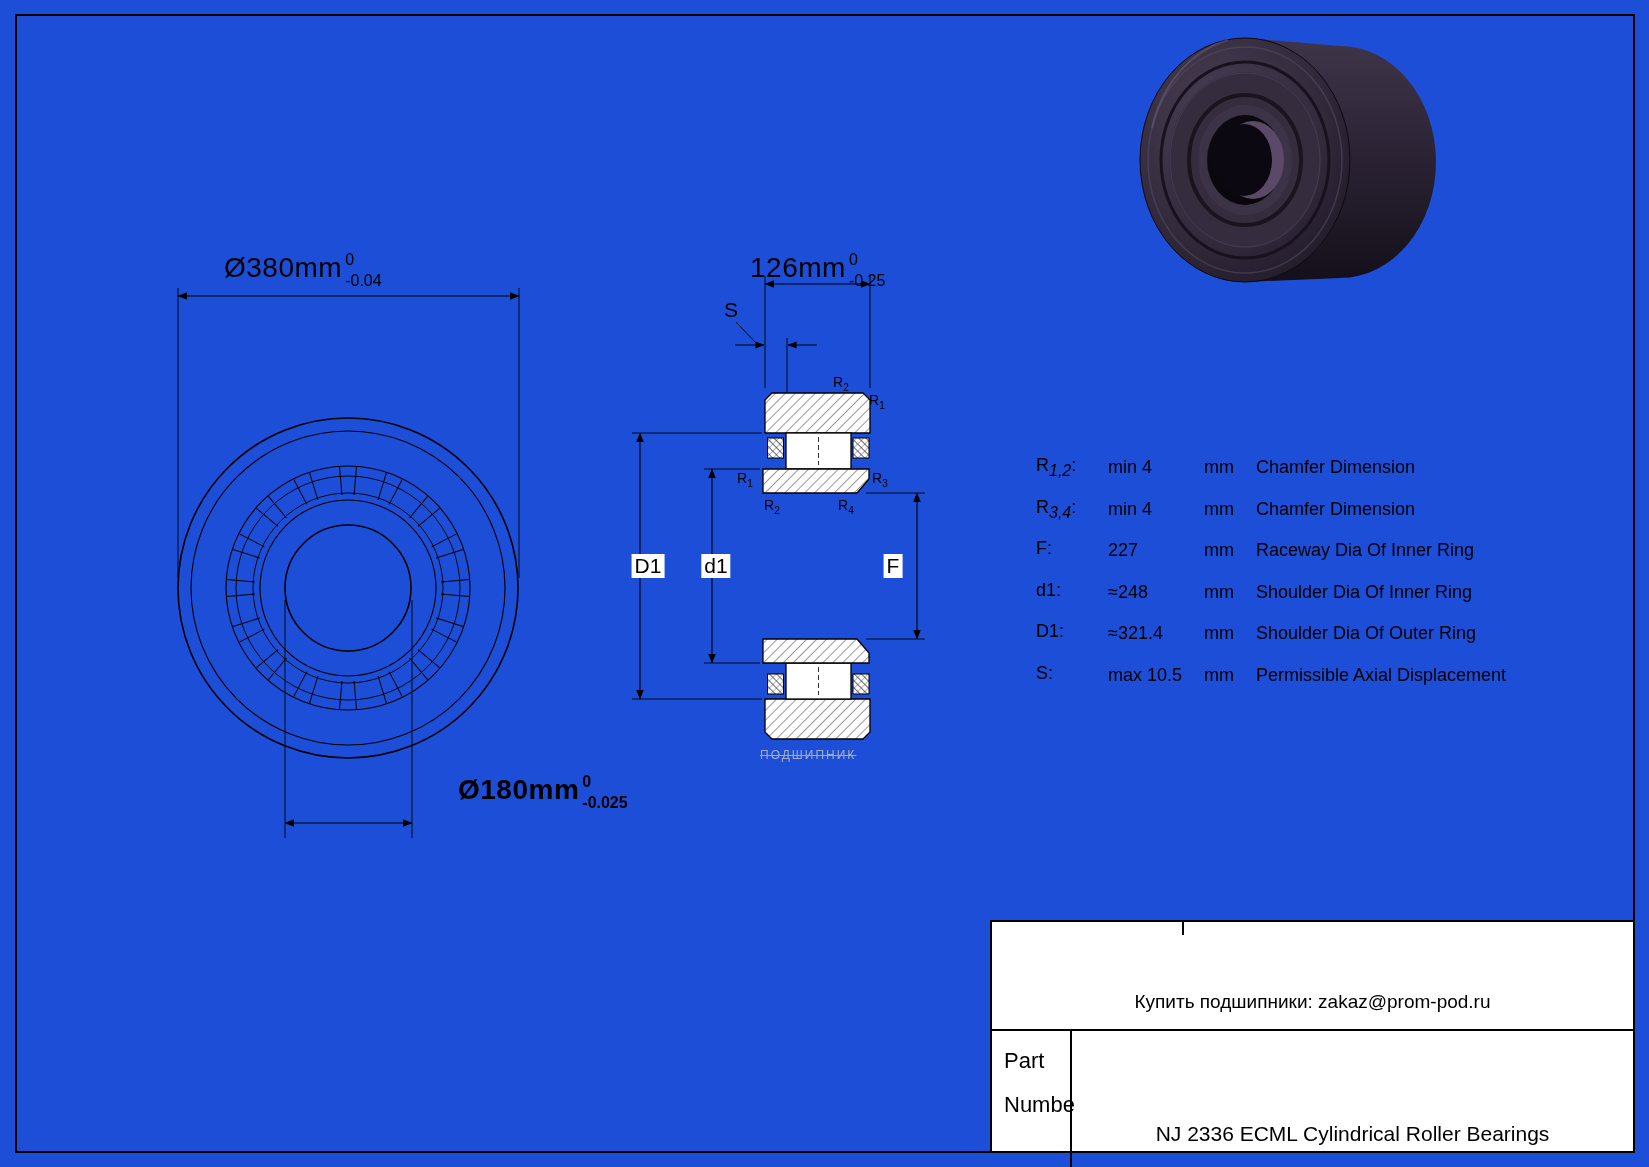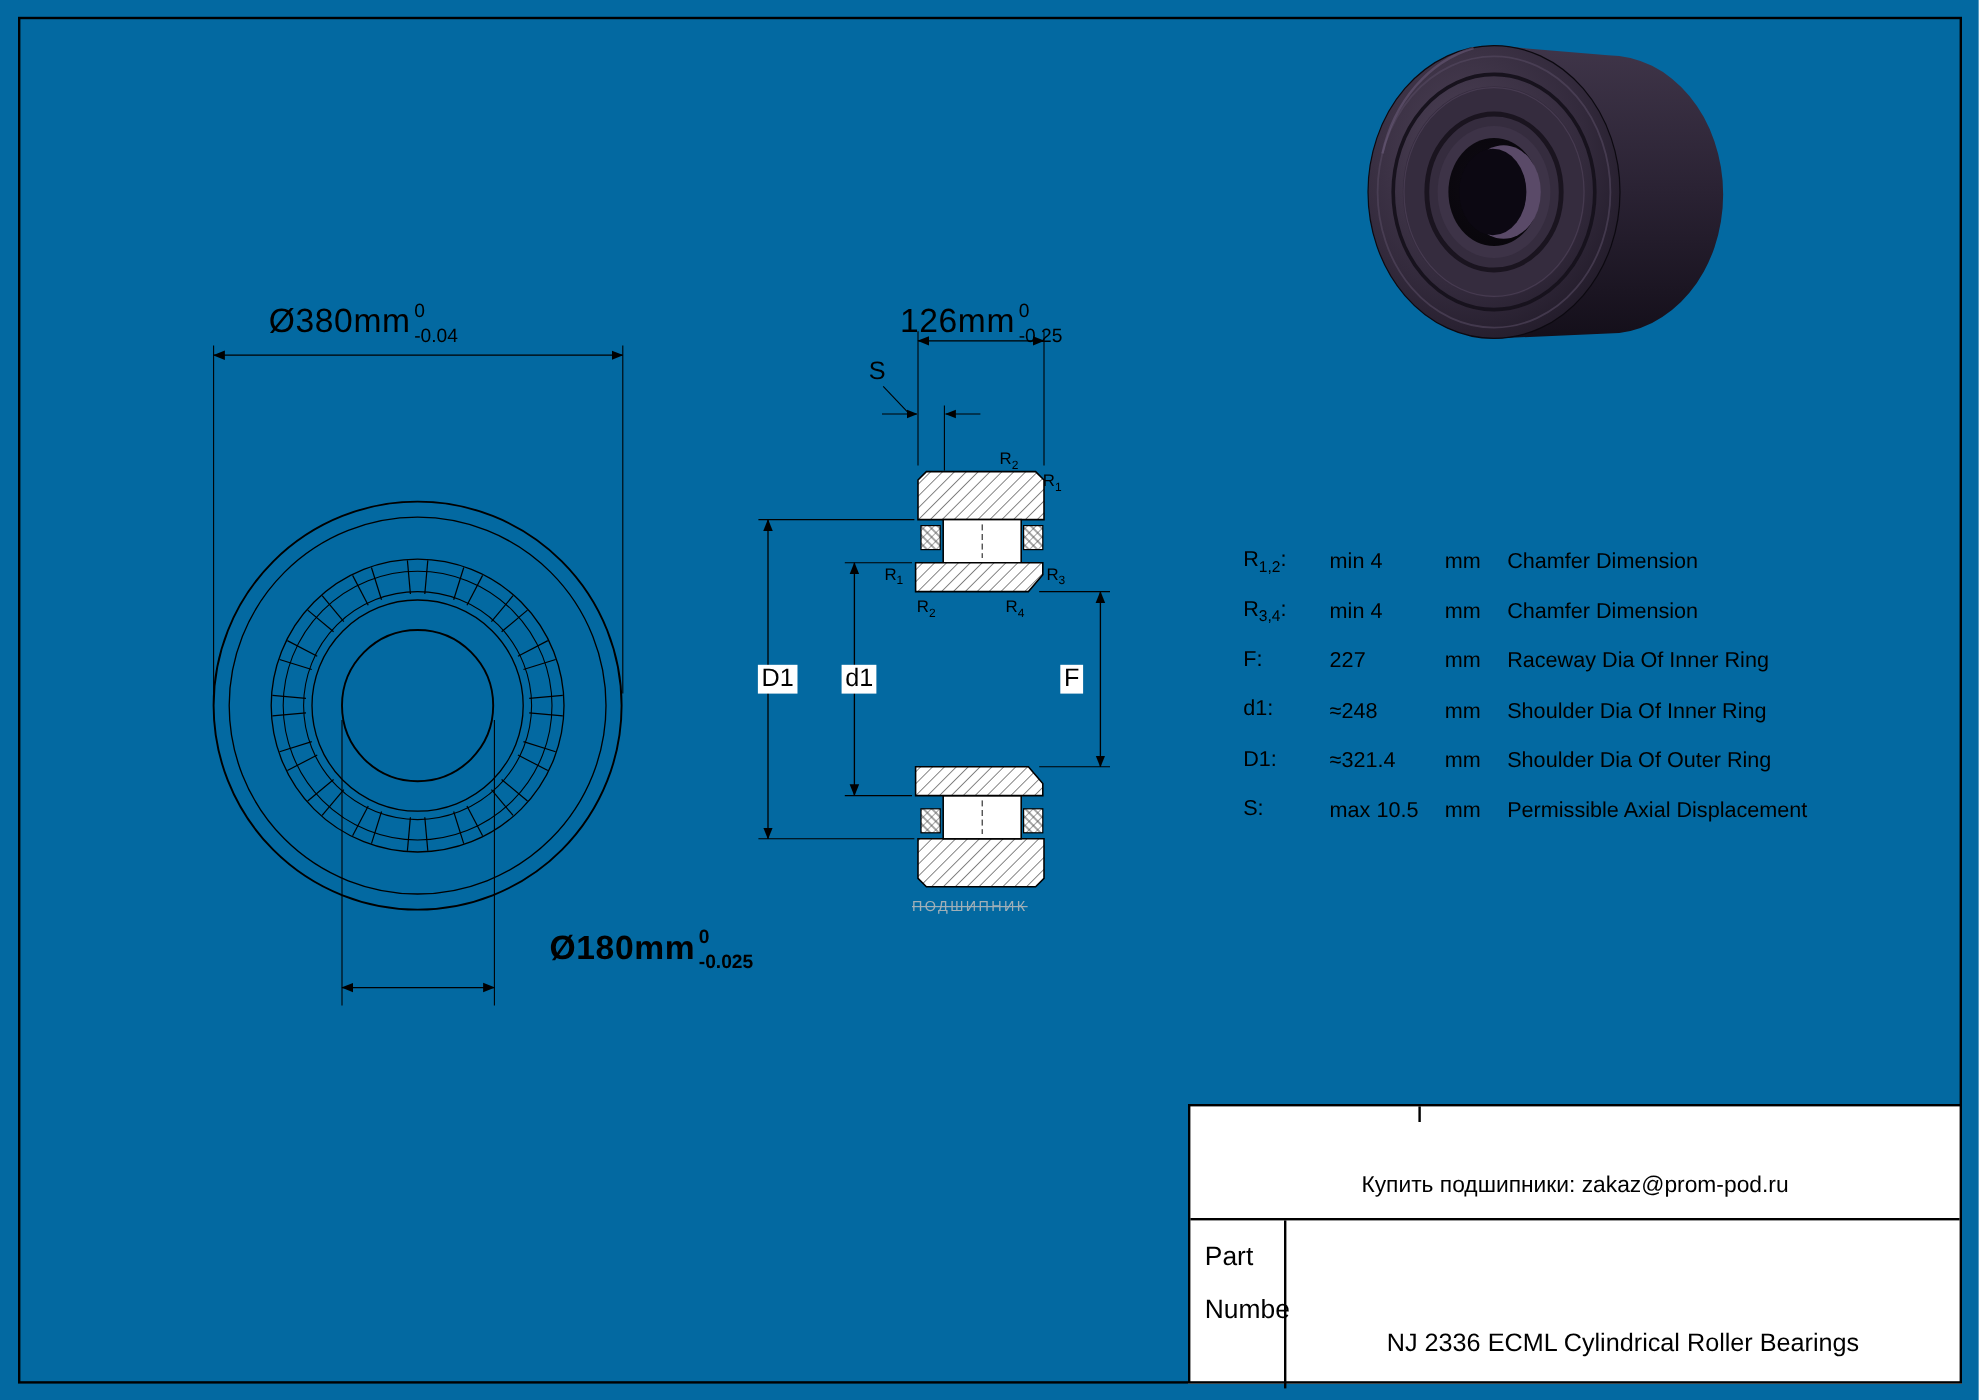--- a/index.html
+++ b/index.html
@@ -1,40 +1,40 @@
 <!DOCTYPE html>
 <html><head>
 <meta charset="utf-8">
 <style>
   html,body{margin:0;padding:0;background:#fff;}
-  .page{position:relative;width:1649px;height:1167px;background:#0369a1;
+  .page{position:relative;width:1649px;height:1167px;background:#1d4ed8;
         font-family:"Liberation Sans",sans-serif;color:#000;overflow:hidden;}
   .frame{position:absolute;left:15px;top:14px;right:14px;bottom:14px;border:2px solid #000;}
   svg.draw{position:absolute;left:0;top:0;}
   
   .dim{position:absolute;display:flex;align-items:flex-start;font-size:28px;white-space:nowrap;letter-spacing:0.5px;}
   .dim .tol{display:flex;flex-direction:column;justify-content:space-between;height:37px;
             font-size:16px;line-height:1;padding-left:3px;letter-spacing:0;}
   
   .rlabel{position:absolute;font-size:14px;white-space:nowrap;text-align:right;}
   .rlabel sub{font-size:10px;}
   
   .axis-label{position:absolute;font-size:21px;background:#fff;padding:0 3px;transform:translate(-50%,-50%);white-space:nowrap;}
   .plain-label{position:absolute;font-size:21px;white-space:nowrap;}
   
   .spec{position:absolute;left:1036px;top:447px;width:505px;font-size:18px;}
   .spec-row{display:grid;grid-template-columns:72px 96px 52px 1fr;height:41.5px;align-items:center;}
-  .spec-row sub{font-size:13px;}
+  .spec-row sub{font-size:16px;font-style:italic;}
   
   .watermark{position:absolute;left:760px;top:748px;font-size:12px;color:#bcbcbc;
              letter-spacing:2px;text-decoration:line-through;opacity:.85;white-space:nowrap;}
   
   .titleblock{position:absolute;left:990px;top:920px;width:645px;height:233px;
               border:2px solid #000;box-sizing:border-box;background:#fff;}
-  .tb-top{position:relative;height:95px;border-bottom:2px solid #000;box-sizing:border-box;
+  .tb-top{position:relative;height:109px;border-bottom:2px solid #000;box-sizing:border-box;
           display:flex;align-items:flex-end;justify-content:center;padding-bottom:16px;font-size:19px;}
   .tb-tick{position:absolute;left:190px;top:0;width:0;height:13px;border-left:2px solid #000;}
   .tb-bottom{display:flex;height:140px;}
   .tb-part{width:80px;border-right:2px solid #000;box-sizing:border-box;
            font-size:22px;line-height:2.0;padding:8px 0 0 12px;}
   .tb-desc{flex:1;display:flex;align-items:flex-end;justify-content:center;
            font-size:21px;padding-bottom:25px;box-sizing:border-box;}
 </style>
 </head>
 <body>

